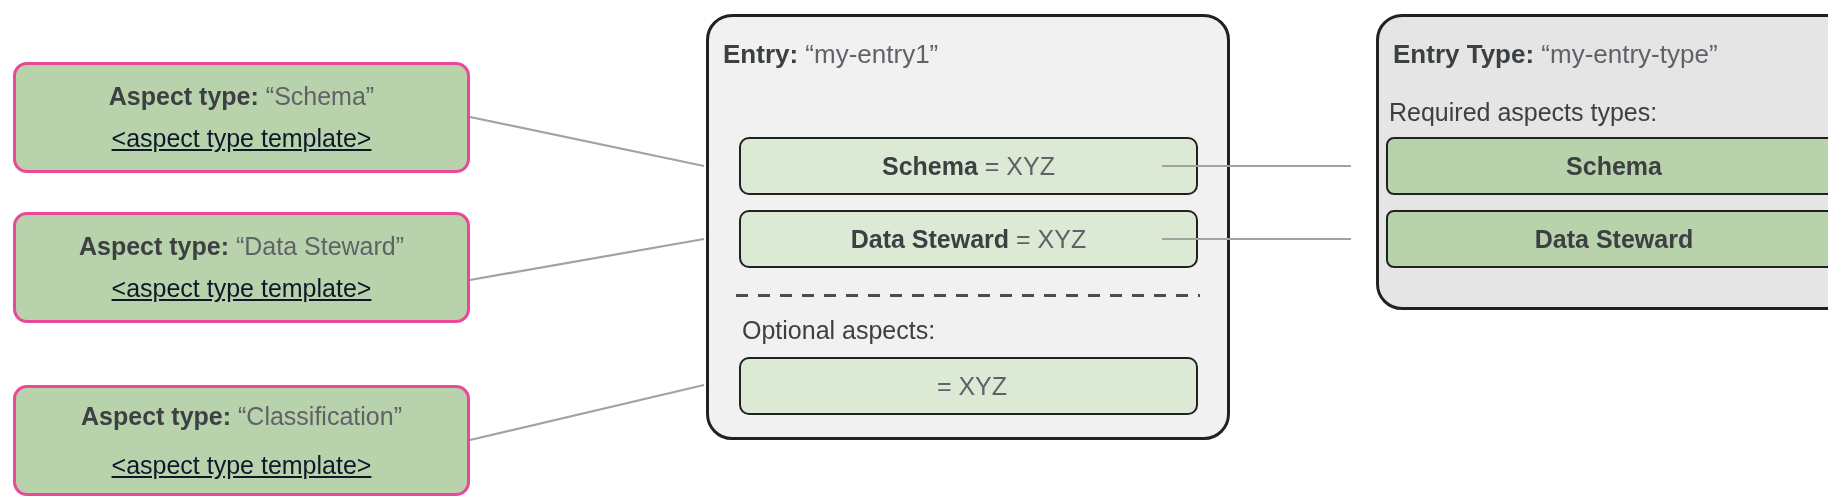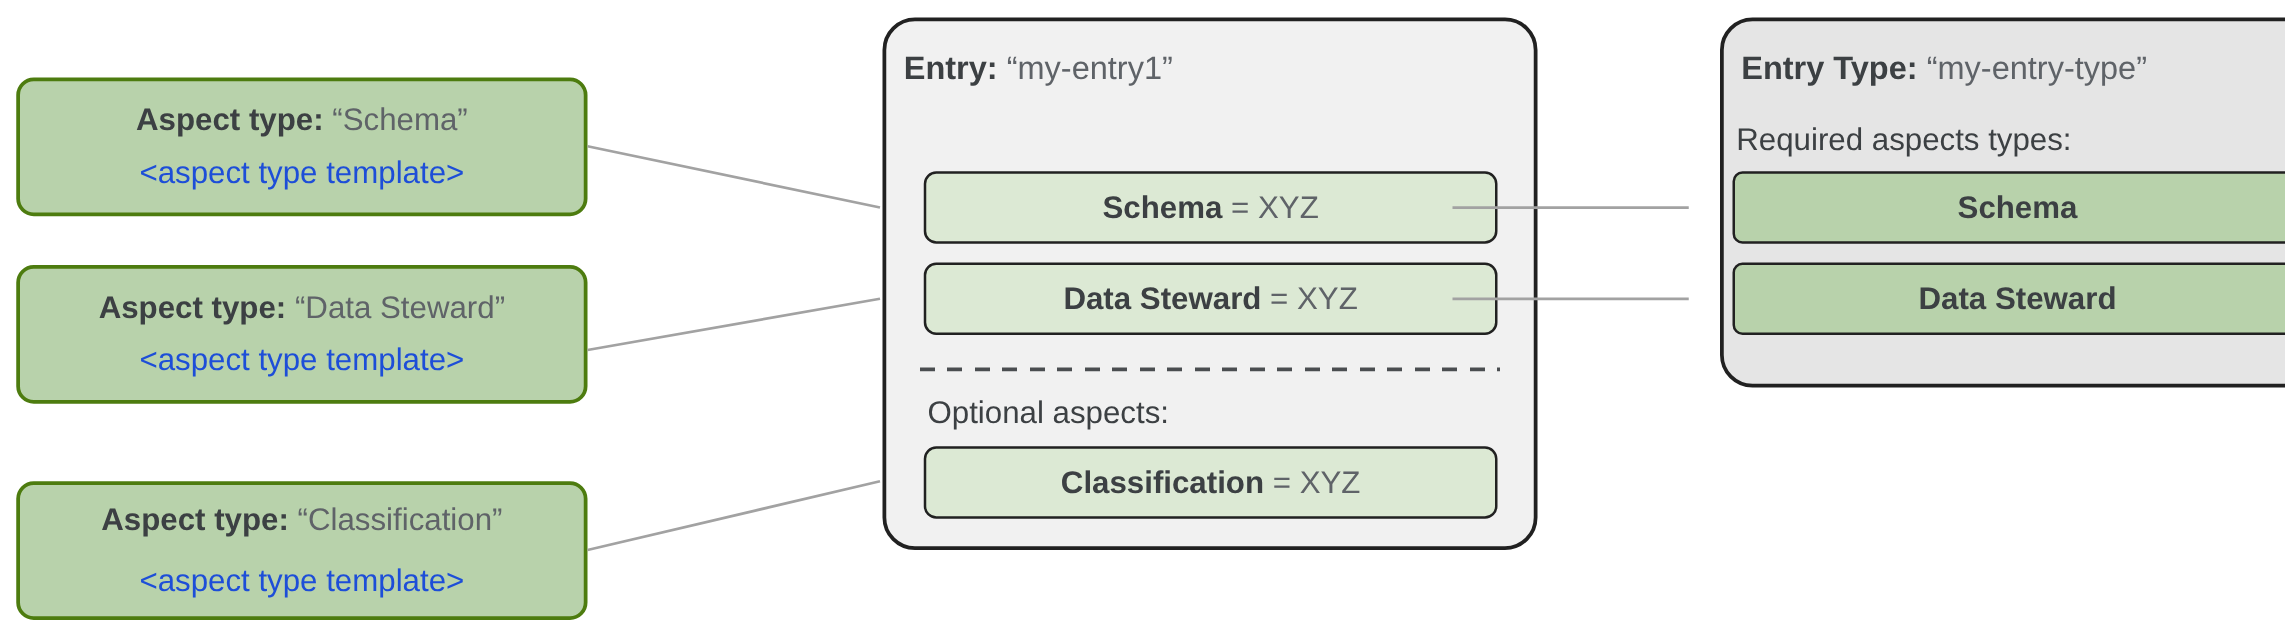--- a/index.html
+++ b/index.html
@@ -12,33 +12,33 @@
     overflow: hidden;
   }
 
   
   .aspect-card {
     position: absolute;
     left: 13px;
     width: 457px;
     height: 111px;
     background: #b8d2ab;
-    border: 3px solid #4d7c0f;
+    border: 3px solid #ec4899;
     border-radius: 14px;
     box-sizing: border-box;
     display: flex;
     flex-direction: column;
     align-items: center;
     justify-content: center;
     gap: 13px;
     font-size: 25px;
     color: #5f6368;
   }
   .aspect-card .card-title b { color: #3c4043; font-weight: 700; }
-  .aspect-card .card-template { color: #1d4ed8; }
+  .aspect-card .card-template { color: #0f172a; text-decoration: underline; }
   #aspect-card-0 { top: 62px; }
   #aspect-card-1 { top: 212px; }
   #aspect-card-2 { top: 385px; gap: 20px; }
 
   
   .panel {
     position: absolute;
     border: 3px solid #212121;
     border-radius: 26px;
     box-sizing: border-box;
@@ -160,21 +160,21 @@
 
 
     <div class="aspect-row" id="required-aspect-0"><b>Schema</b>&nbsp;<span>= XYZ</span></div>
 
     <div class="aspect-row" id="required-aspect-1"><b>Data Steward</b>&nbsp;<span>= XYZ</span></div>
 
     <div class="dashed-divider"></div>
 
     <div class="section-heading optional">Optional aspects:</div>
 
-    <div class="aspect-row" id="optional-aspect-0"><b>Classification</b>&nbsp;<span>= XYZ</span></div>
+    <div class="aspect-row" id="optional-aspect-0">&nbsp;<span>= XYZ</span></div>
   </div>
 
   <div class="panel entry-type-panel">
     <div class="panel-title"><b>Entry Type:</b> <span>“my-entry-type”</span></div>
 
     <div class="section-heading required">Required aspects types:</div>
 
     <div class="type-row" id="type-row-0">Schema</div>
     <div class="type-row" id="type-row-1">Data Steward</div>
   </div>

